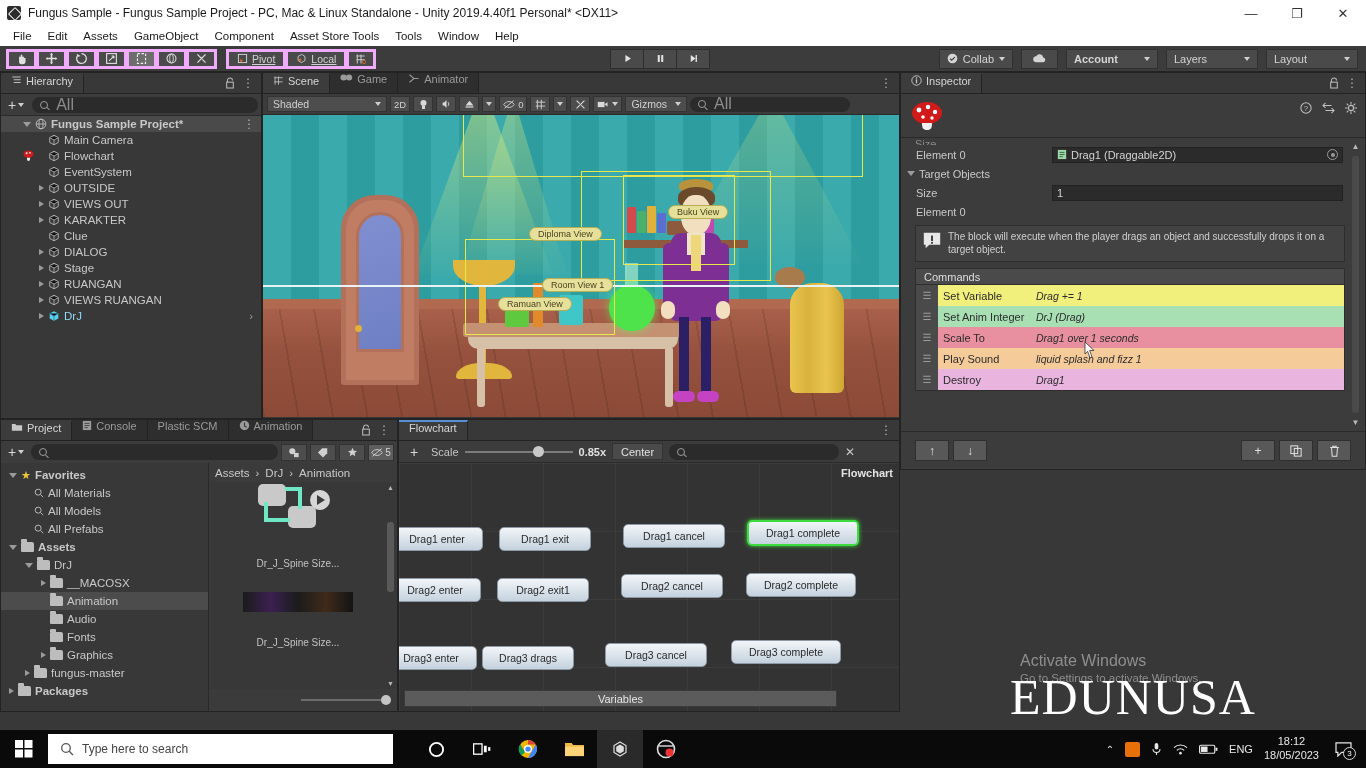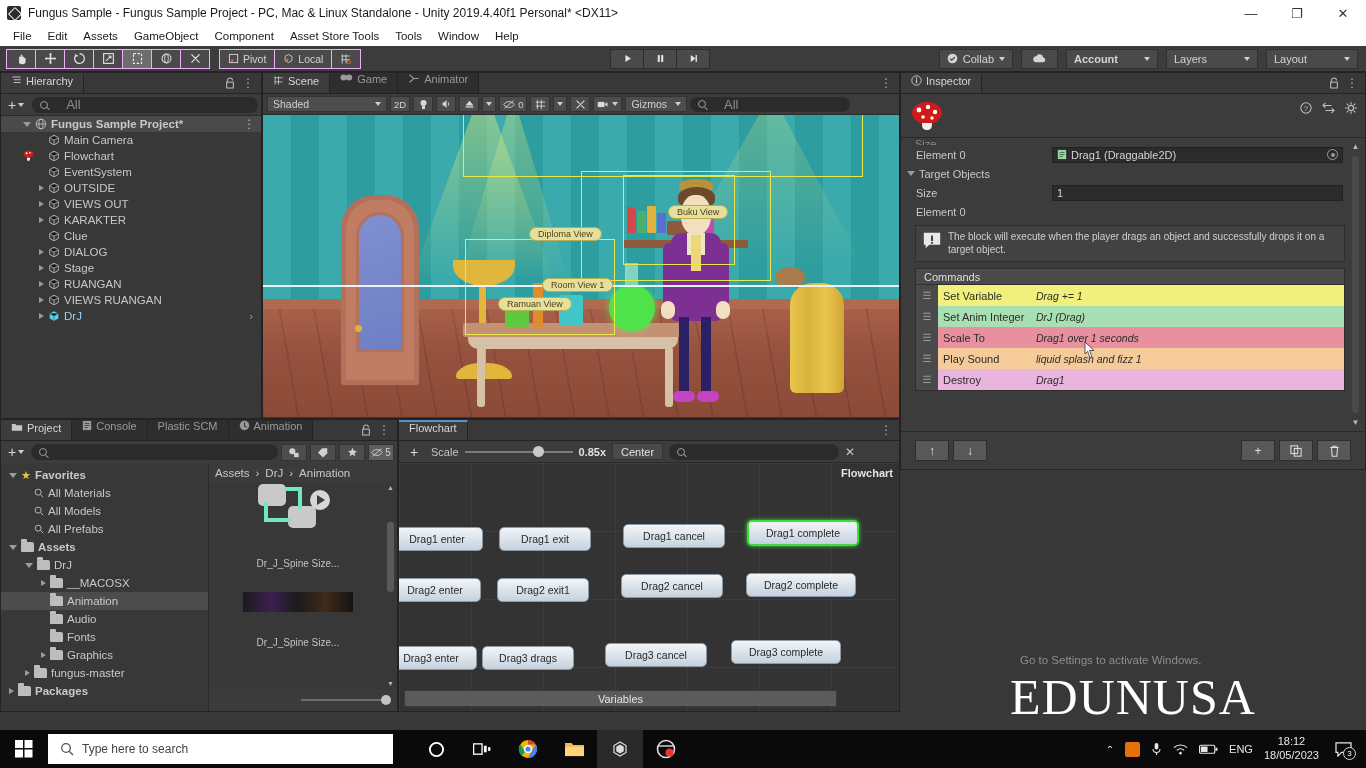--- a/index.html
+++ b/index.html
@@ -48,22 +48,22 @@
 
   
   .unity-toolbar {
     position: absolute; top: 46px; left: 0; width: 1366px; height: 26px;
     background: #3c3c3c; border-bottom: 1px solid #232323;
     display: flex; align-items: center;
   }
   .tb-group { display: flex; align-items: center; height: 20px; }
   .tb-btn {
     height: 20px; min-width: 30px; padding: 0 6px; background: #4a4a4a;
-    border: 1px solid #f0abfc; display: flex; align-items: center; justify-content: center;
-    color: #d2d2d2; font-size: 10.5px; margin-right: -1px;
+    border: 3px solid #f0abfc; display: flex; align-items: center; justify-content: center;
+    color: #d2d2d2; font-size: 10.5px; margin-right: -1px; text-decoration: underline;
   }
   .tb-btn.active { background: #6d6d6d; }
   .tb-btn svg { display: block; }
   .tb-sep { width: 10px; }
   .tb-pill {
     height: 20px; background: #4a4a4a; border: 1px solid #303030;
     display: flex; align-items: center; padding: 0 7px; color: #d4d4d4; font-size: 11px;
     margin-right: 4px; gap: 5px;
   }
   .caret-down {
@@ -91,22 +91,22 @@
   .ptab.active { background: #3c3c3c; color: #d6d6d6; border-top: 2px solid #3c3c3c; }
   .ptab-icons { margin-left: auto; display: flex; align-items: center; gap: 7px; padding-right: 7px; }
   .kebab { color: #b5b5b5; font-size: 12px; letter-spacing: 0; line-height: 8px; }
 
   .panel-toolbar {
     height: 22px; background: #3c3c3c; display: flex; align-items: center;
     padding: 0 3px; gap: 4px; border-bottom: 1px solid #2a2a2a;
   }
   .search-box {
     flex: 1; height: 16px; background: #2b2b2b; border-radius: 8px;
-    display: flex; align-items: center; padding: 0 8px; gap: 18px;
-    font-size: 13px; color: #8d8d8d;
+    display: flex; align-items: center; padding: 0 8px; gap: 8px;
+    font-size: 16px; color: #8d8d8d;
   }
   .mag { width: 8px; height: 8px; border: 1.2px solid #9a9a9a; border-radius: 50%; position: relative; flex: none;}
   .mag::after{content:""; position:absolute; right:-3px; bottom:-2px; width:4px; height:1.2px; background:#9a9a9a; transform: rotate(45deg);}
 
   
   #hierarchy { left: 0; top: 72px; width: 262px; height: 347px; }
   .hier-add {
     display: flex; align-items: center; gap: 2px; color: #d8d8d8; font-size: 14px;
     padding: 0 4px;
   }
@@ -1242,20 +1242,21 @@
             <div class="box" style="width:110px">Drag3 complete</div>
           </div>
         </div>
       <div class="fc-variables">
         <span>Variables</span>
       </div>
     </div>
   </div>
 
   <div class="activate">
+    <div class="a1">Activate Windows</div>
     <div class="a2">Go to Settings to activate Windows.</div>
   </div>
   <div class="edunusa">EDUNUSA</div>
 
   <svg class="cursor" viewBox="0 0 12 18">
     <path d="M1 1l9 8.5H5.6L8 16l-2 .9-2.4-6.6L1 13z" fill="#fff" stroke="#333" stroke-width="0.8"></path>
   </svg>
 
   <div class="taskbar">
     <div class="start">

